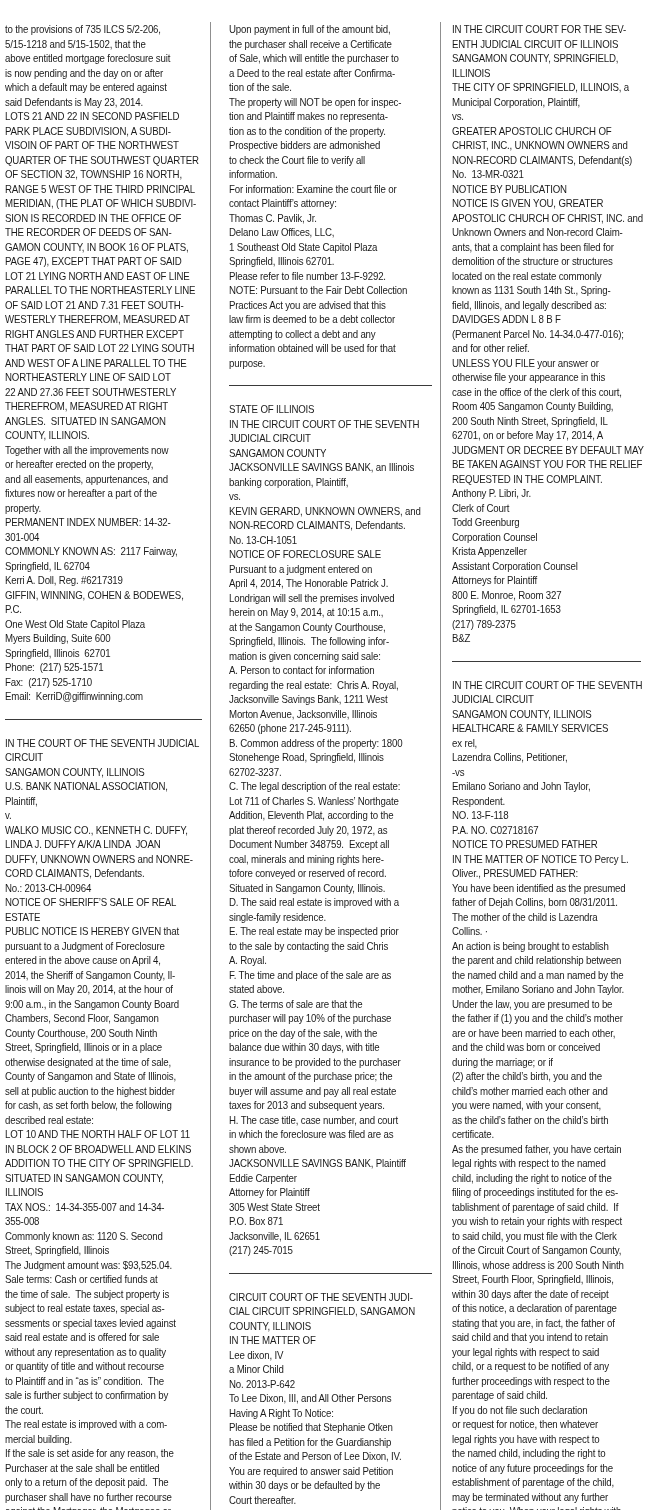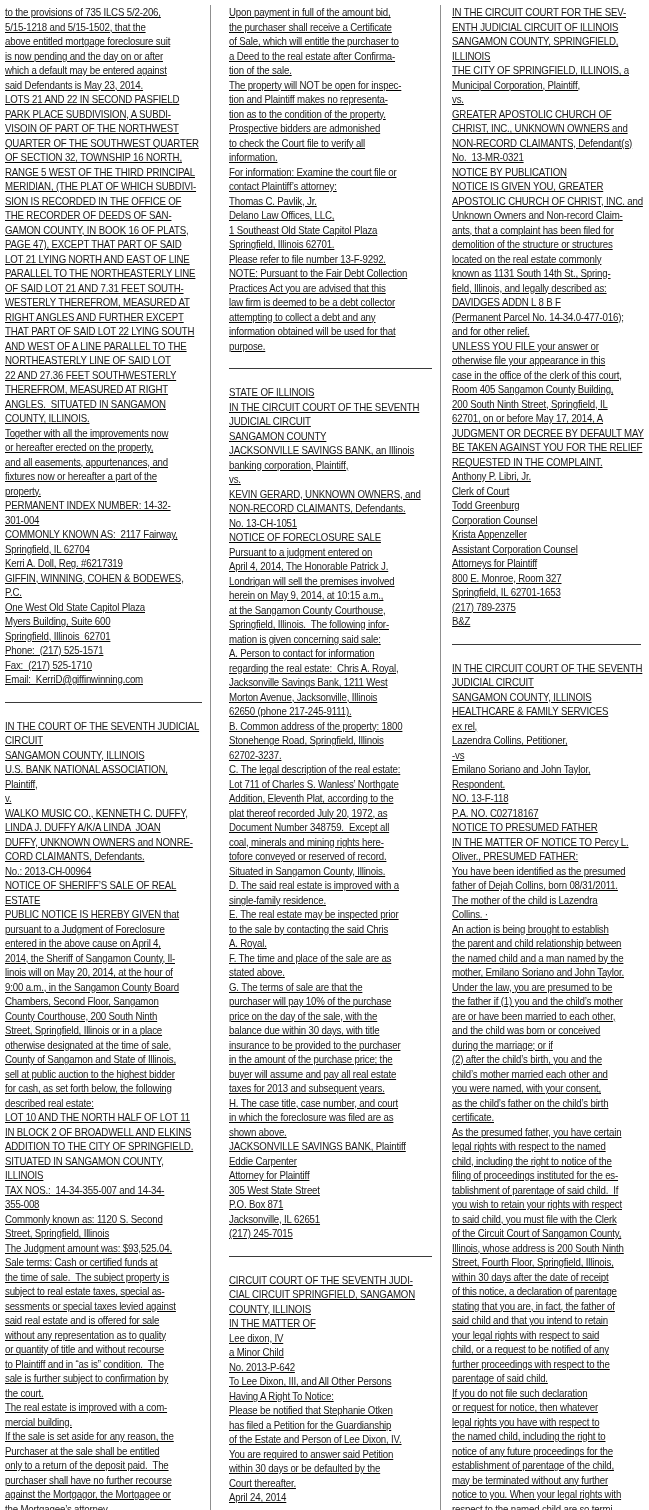--- a/index.html
+++ b/index.html
@@ -11,22 +11,21 @@
     width: 649px;
     height: 1510px;
     overflow: hidden;
     font-family: "Liberation Sans", "DejaVu Sans", sans-serif;
   }
   .page {
     display: flex;
     width: 649px;
     height: 1510px;
     box-sizing: border-box;
-    padding-top: 5px;
-    text-decoration: underline;
+    padding-top: 22px;
   }
   .col {
     box-sizing: border-box;
     overflow: hidden;
     color: #1b1b1b;
   }
   .col-1 { margin-left: 5px; width: 205px; }
   .col-2 { width: 229px; padding-left: 18px; }
   .col-3 { width: 208px; padding-left: 11px; }
   .vrule {

